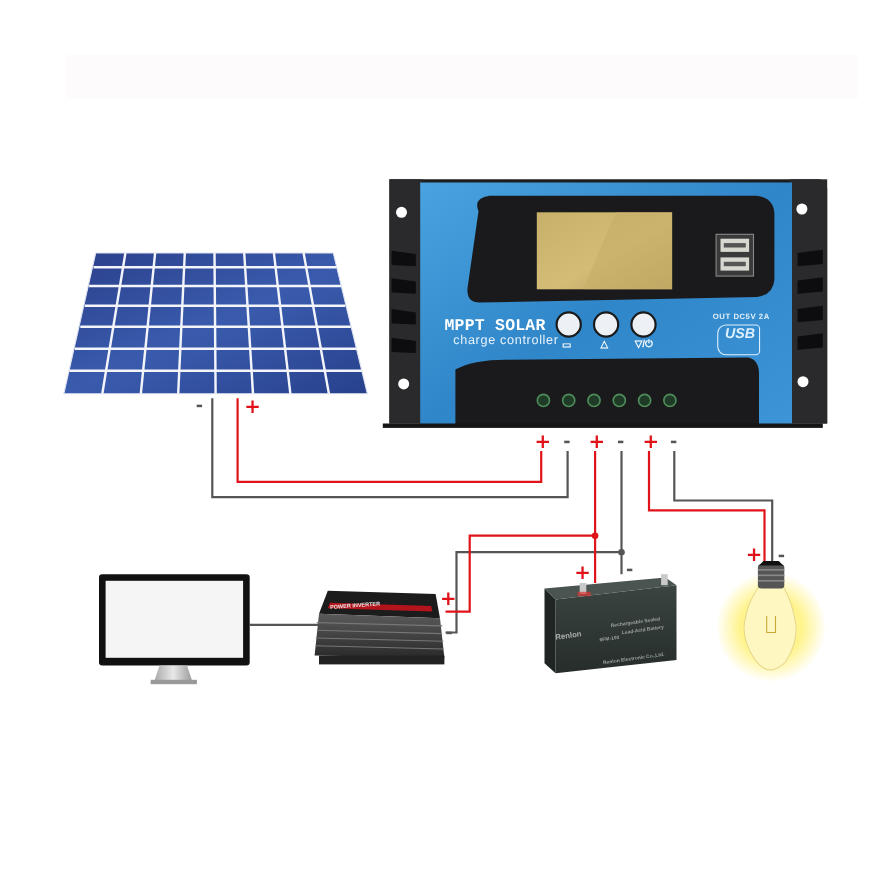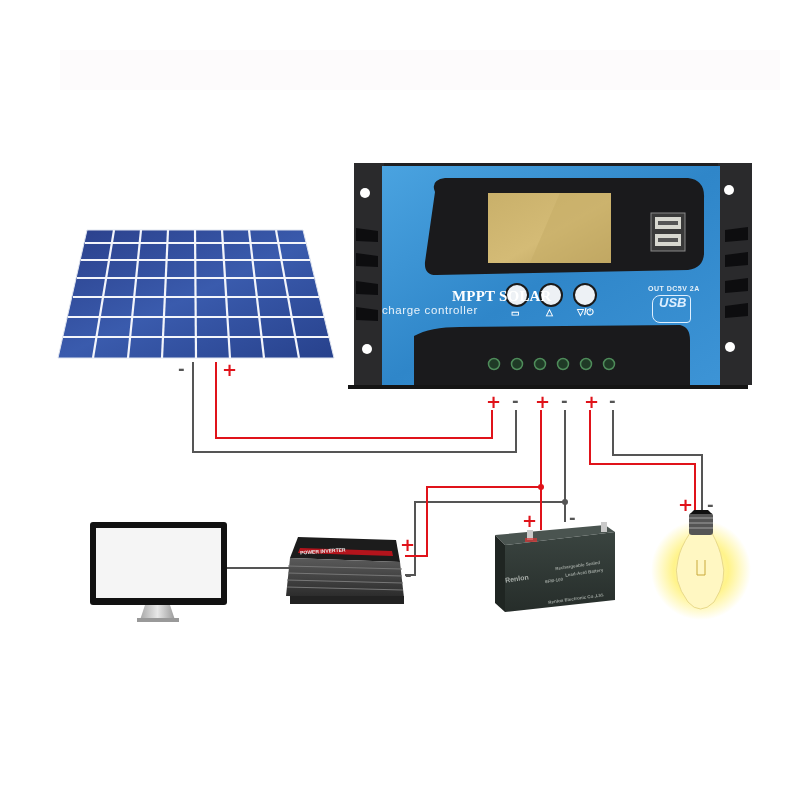--- a/index.html
+++ b/index.html
@@ -1,20 +1,20 @@
 <!DOCTYPE html>
 <html><head>
 <meta charset="utf-8">
 <style>
   html,body{margin:0;padding:0;background:#ffffff;}
   body{width:800px;height:800px;position:relative;overflow:hidden;font-family:"Liberation Sans",sans-serif;}
   .abs{position:absolute;}
   svg{position:absolute;left:0;top:0;}
-  .ctrl-title{position:absolute;left:404px;top:288px;color:#fff;font-weight:bold;font-size:15px;letter-spacing:0.2px;font-family:Liberation Serif, serif;margin-left:48px;}
-  .ctrl-sub{position:absolute;left:382px;top:304px;color:#e8f2fa;font-size:11.5px;letter-spacing:0.6px;font-family:"Liberation Sans",sans-serif;}
+  .ctrl-title{position:absolute;left:404px;top:288px;color:#fff;font-weight:bold;font-size:15px;letter-spacing:0.2px;font-family:Liberation Mono, monospace;}
+  .ctrl-sub{position:absolute;left:412px;top:304px;color:#e8f2fa;font-size:11.5px;letter-spacing:0.6px;font-family:"Liberation Sans",sans-serif;}
   .usb-out{position:absolute;left:648px;top:285px;color:#e6f0f8;font-size:7px;font-weight:bold;letter-spacing:0.5px;}
   .usb-logo{position:absolute;left:652px;top:295px;color:#dff0ff;font-size:13px;font-weight:bold;font-style:italic;border:1.5px solid #dff0ff;border-radius:8px 4px 4px 8px;padding:0 4px 12px 6px;line-height:14px;}
   .pol{position:absolute;font-weight:bold;font-family:"DejaVu Sans",sans-serif;line-height:1;}
   .pol.red{color:#e0131a;font-size:18px;}
   .pol.gray{color:#555;font-size:16px;}
   .btn-label{position:absolute;color:#fff;font-size:9px;font-weight:bold;}
   .batt-brand{position:absolute;left:505px;top:575px;color:#aab0ac;font-size:7px;font-weight:bold;transform:rotate(-8deg);}
   .batt-text{position:absolute;color:#9aa19c;font-size:4.5px;font-weight:bold;transform:rotate(-8deg);white-space:nowrap;}
   .inv-text{position:absolute;left:300px;top:548px;color:#e8e8e8;font-size:5px;font-weight:bold;transform:rotate(-4deg);white-space:nowrap;}
 </style>

